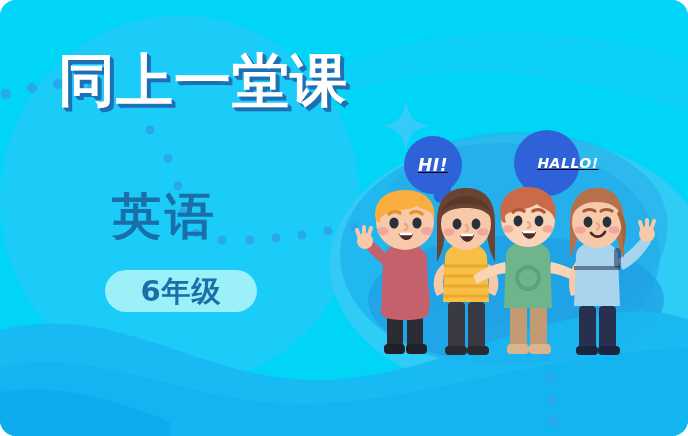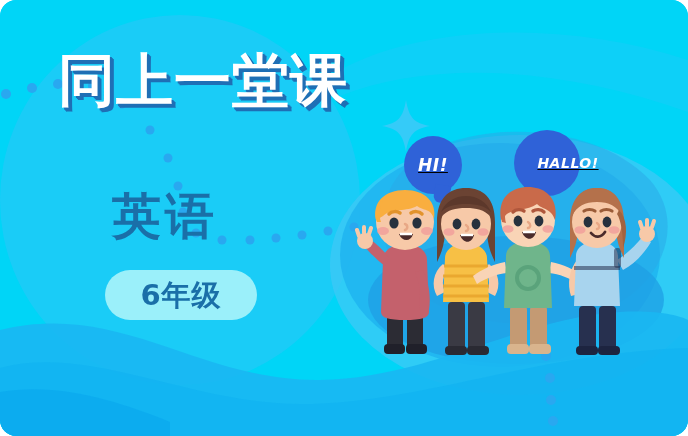--- a/index.html
+++ b/index.html
@@ -60,21 +60,21 @@
     color: #1a6fa8;
     line-height: 1;
     white-space: nowrap;
   }
 
   .grade-badge {
     position: absolute;
     left: 105px;
     top: 270px;
     width: 152px;
-    height: 50px;
+    height: 42px;
     border-radius: 25px;
     background: #9bf0fa;
     display: flex;
     align-items: center;
     justify-content: center;
   }
   .grade-badge-label {
     font-family: "DejaVu Sans", "Liberation Sans", sans-serif;
     font-size: 29px;
     font-weight: 700;

